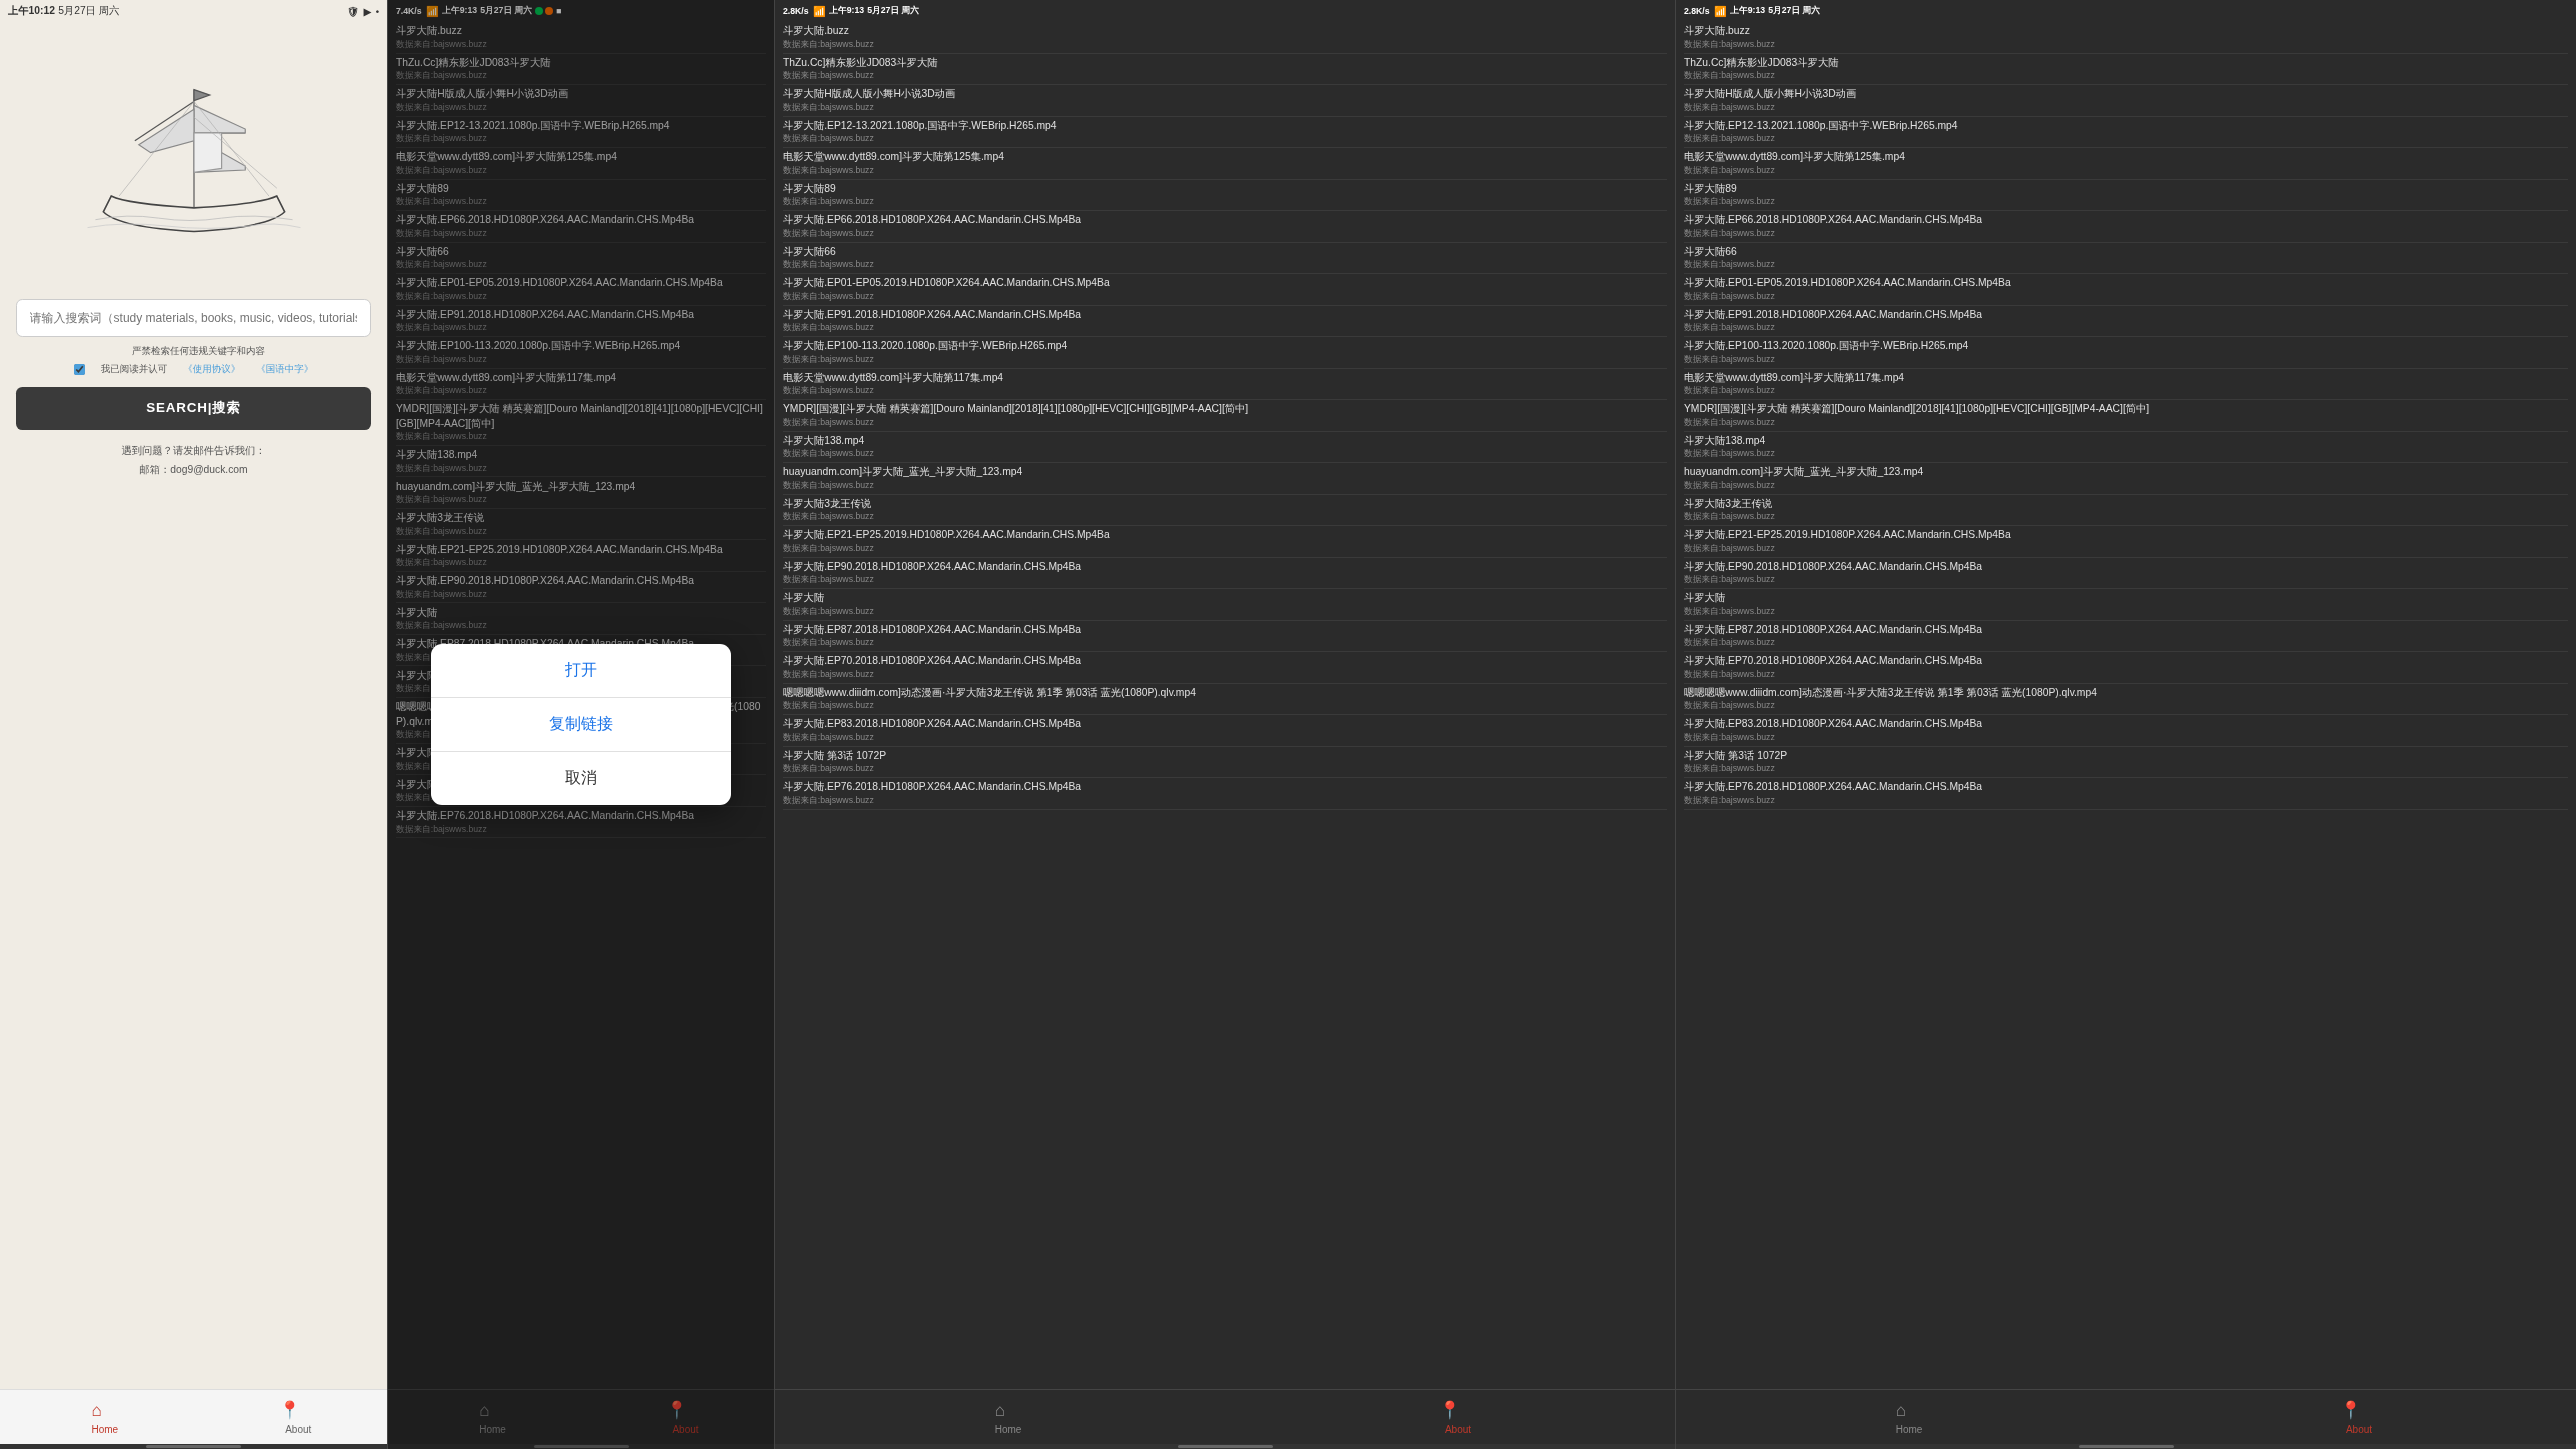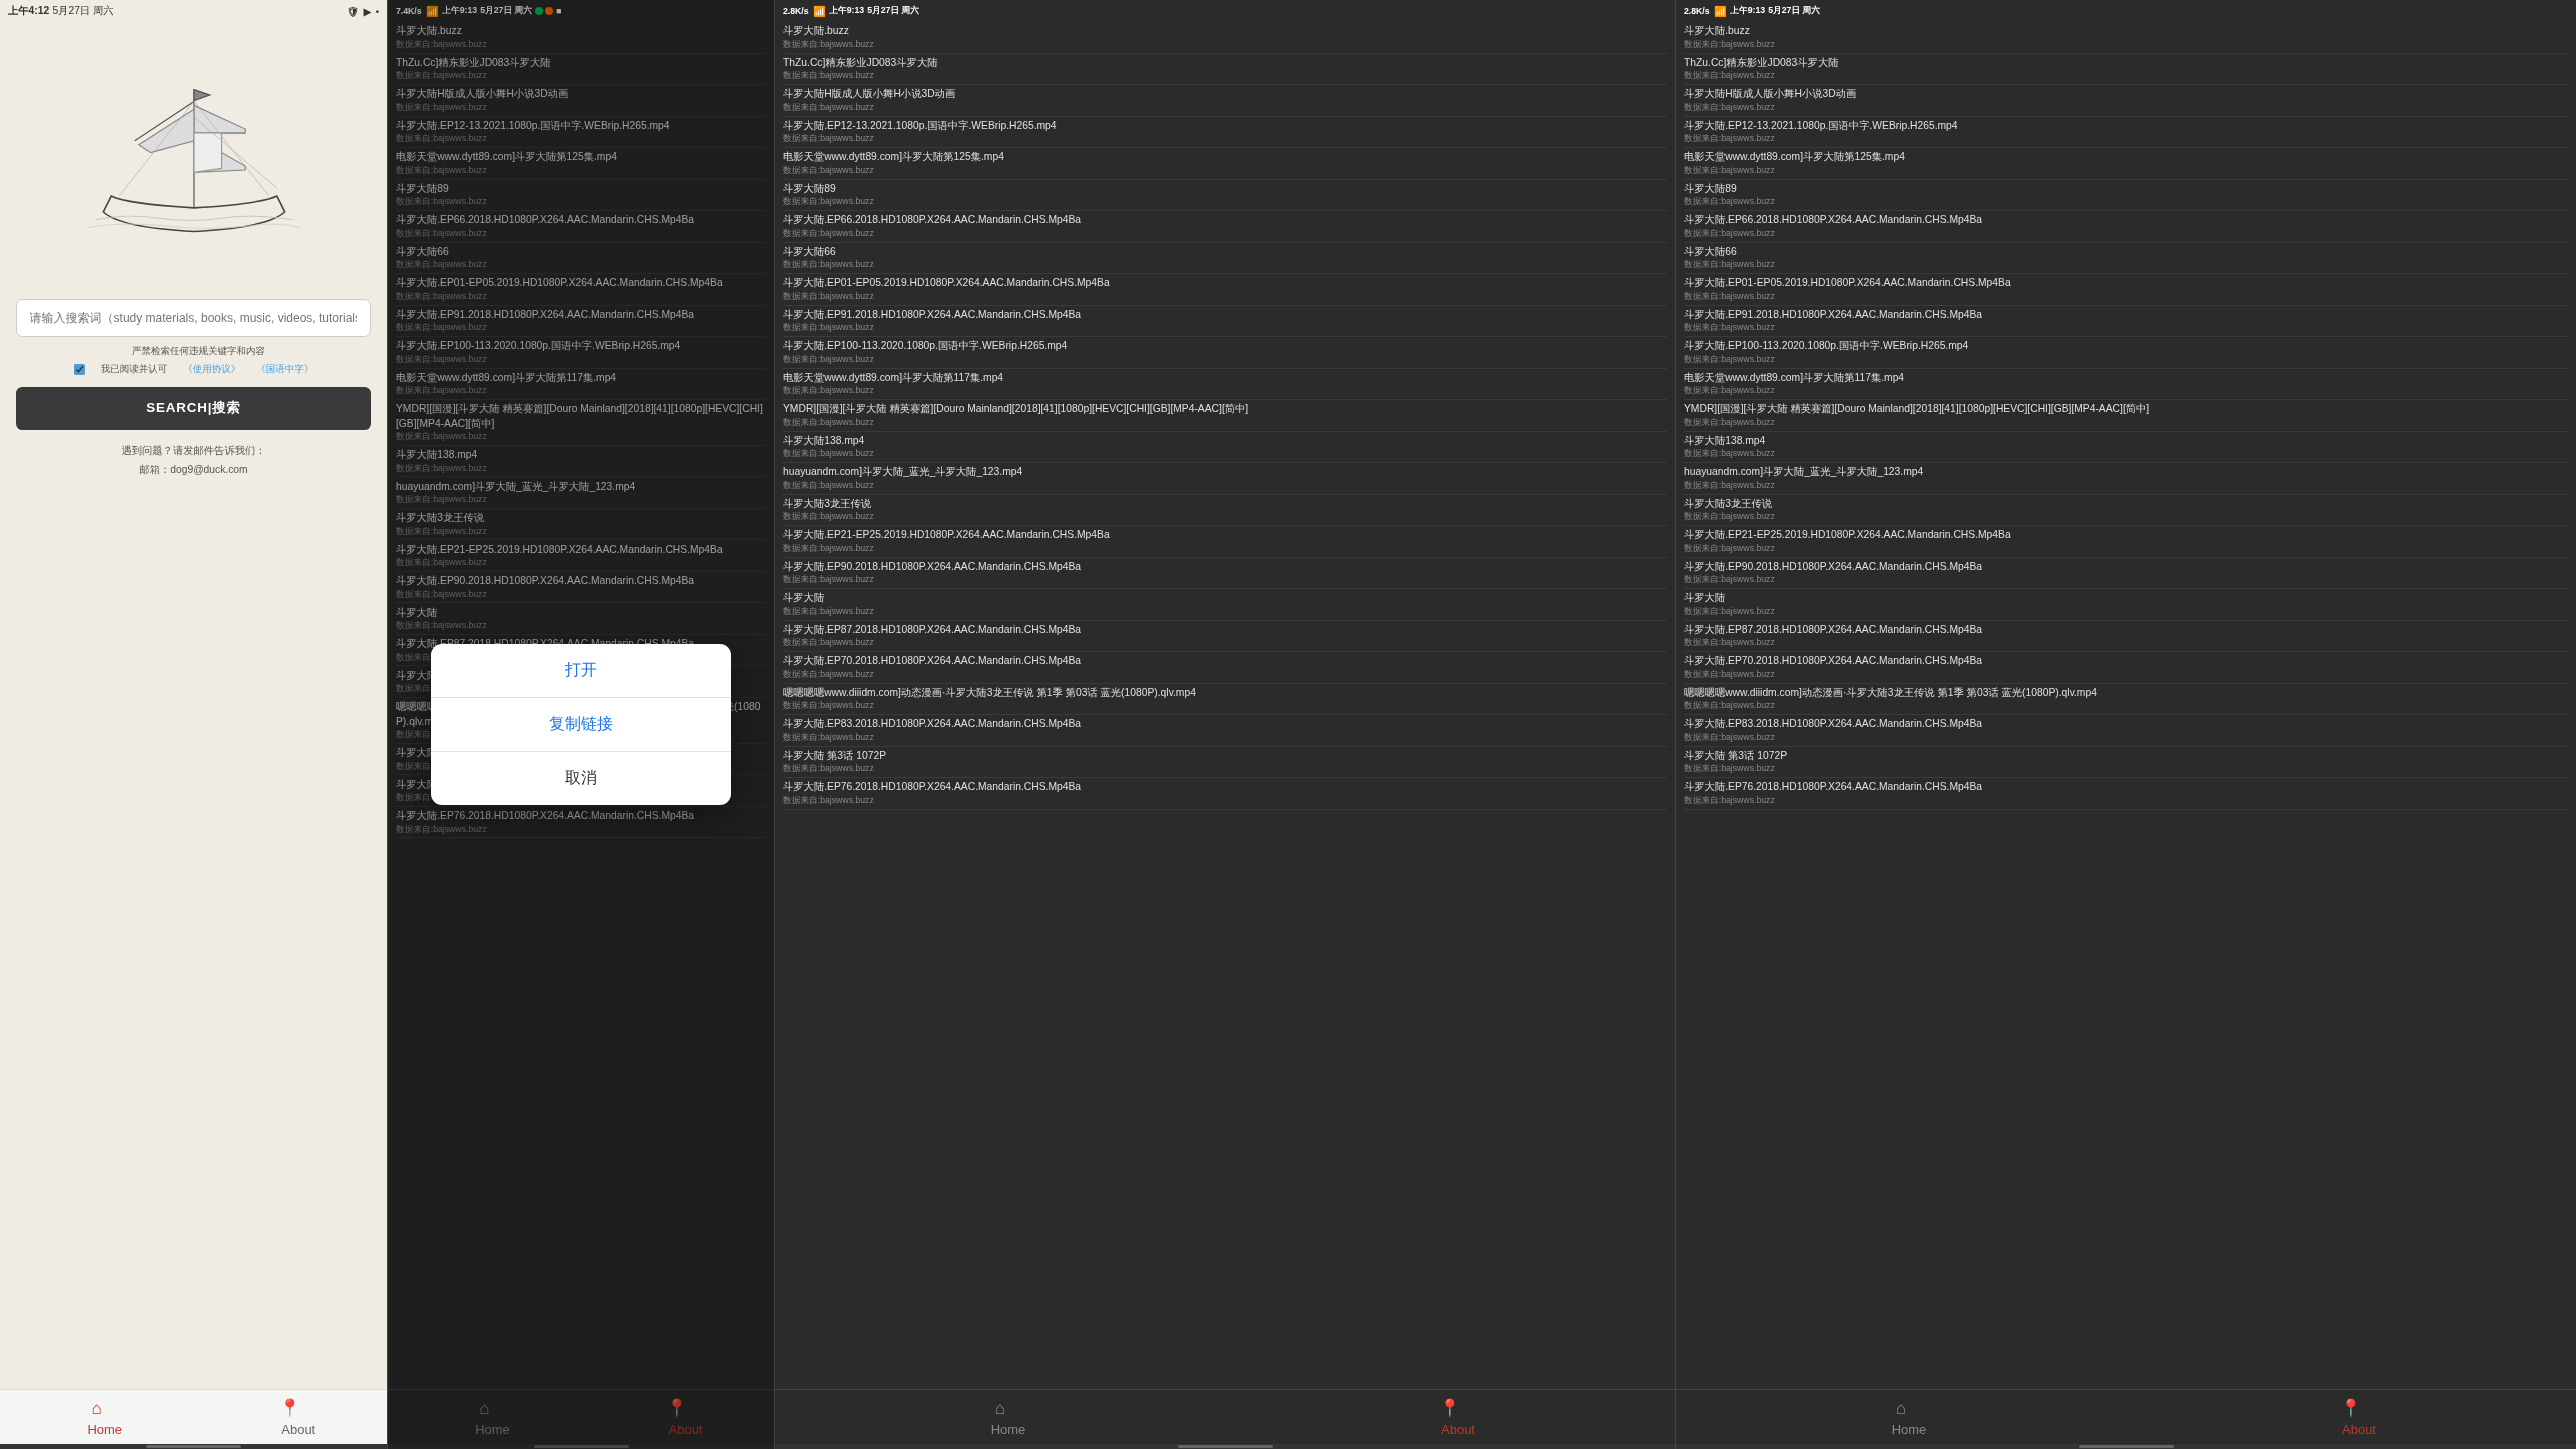--- a/index.html
+++ b/index.html
@@ -217,21 +217,21 @@
       cursor: pointer;
       flex: 1;
     }
 
     .nav-icon {
       font-size: 17.4px;
       color: #666;
     }
 
     .nav-label {
-      font-size: 13px;
+      font-size: 10px;
       color: #666;
       padding-left: 16px;
     }
 
     .nav-item.active .nav-icon,
     .nav-item.active .nav-label {
       color: #c0392b;
     }
 
     .panel-middle .nav-item .nav-icon,
@@ -320,21 +320,21 @@
     }
     .dot-green { background: #00c853; }
     .dot-orange { background: #ff6d00; }
   </style>
 </head>
 <body>
 
 <div class="panel panel-left">
 
   <div class="panel-status">
-    <span class="status-time">上午4:12</span>
+    <span class="status-time">上午10:12</span>
     <span class="status-date">5月27日 周六</span>
     <span class="status-icons">
       <span>🛡</span>
       <span>▶</span>
       <span>•</span>
     </span>
   </div>
 
   <div class="left-content">
 

